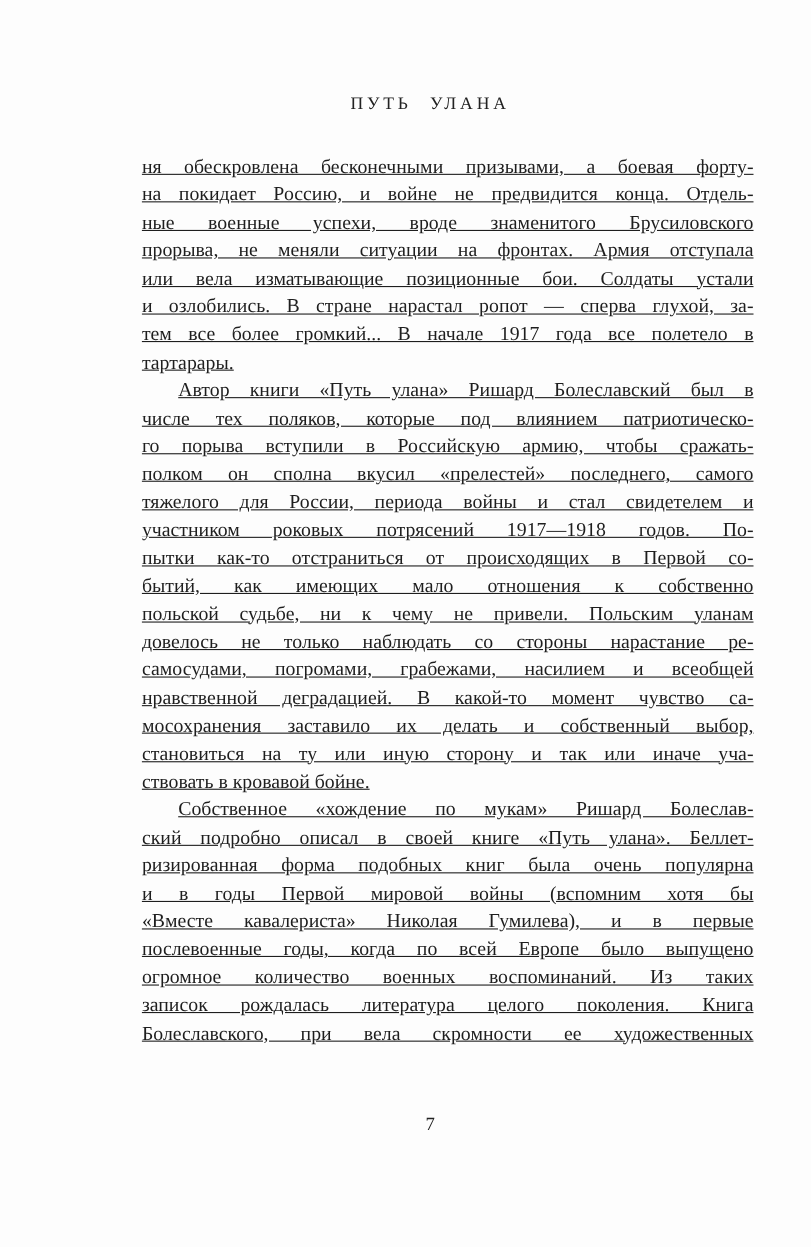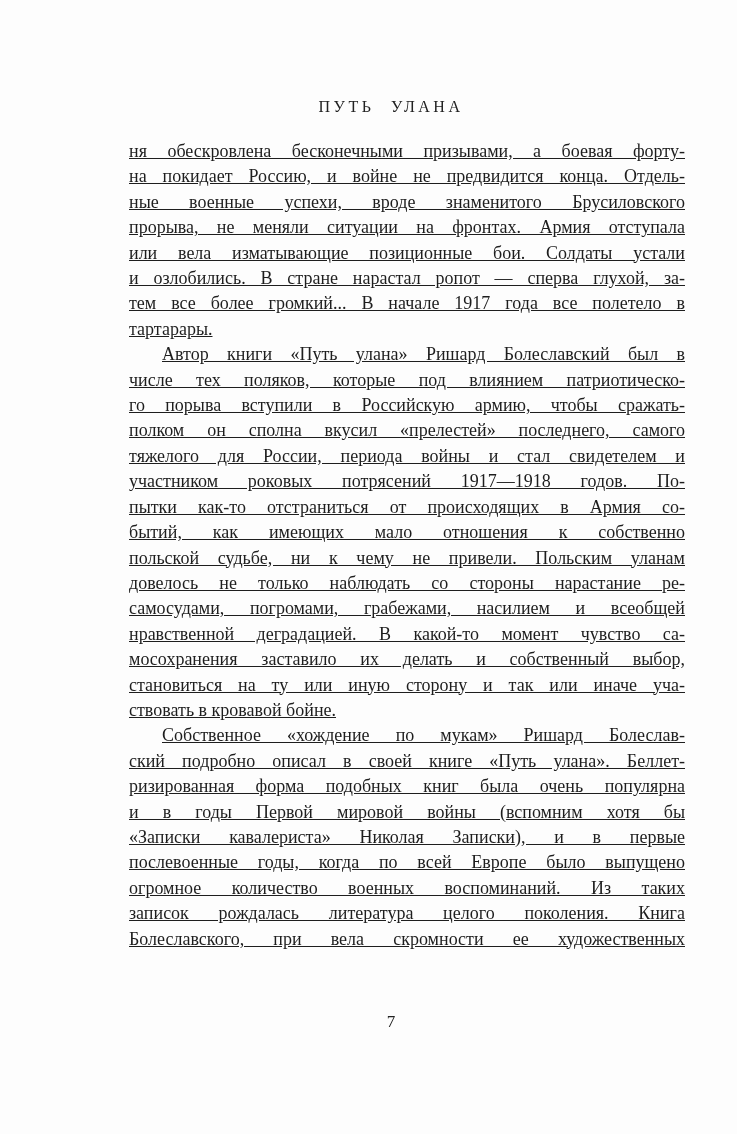--- a/index.html
+++ b/index.html
@@ -25,21 +25,20 @@
   .running-head {
     position: absolute;
     top: 86px;
     left: 0;
     width: 100%;
     text-align: center;
     font-size: 16px;
     letter-spacing: 3.5px;
     word-spacing: 9px;
     color: #222;
-    margin-top: 12px;
   }
   .body-text {
     position: absolute;
     top: 139px;
     left: 16px;
     width: 100%;
     font-size: 18px;
     line-height: 25.4px;
     text-decoration: underline;
   }
@@ -85,36 +84,36 @@
         <div class="line">тем все более громкий... В начале 1917 года все полетело в</div>
         <div class="line para-end">тартарары.</div>
       </div>
       <div class="paragraph">
         <div class="line indent">Автор книги «Путь улана» Ришард Болеславский был в</div>
         <div class="line">числе тех поляков, которые под влиянием патриотическо-</div>
         <div class="line">го порыва вступили в Российскую армию, чтобы сражать-</div>
         <div class="line">полком он сполна вкусил «прелестей» последнего, самого</div>
         <div class="line">тяжелого для России, периода войны и стал свидетелем и</div>
         <div class="line">участником роковых потрясений 1917—1918 годов. По-</div>
-        <div class="line">пытки как-то отстраниться от происходящих в Армия со-</div>
+        <div class="line">пытки как-то отстраниться от происходящих в Первой со-</div>
         <div class="line">бытий, как имеющих мало отношения к собственно</div>
         <div class="line">польской судьбе, ни к чему не привели. Польским уланам</div>
         <div class="line">довелось не только наблюдать со стороны нарастание ре-</div>
         <div class="line">самосудами, погромами, грабежами, насилием и всеобщей</div>
         <div class="line">нравственной деградацией. В какой-то момент чувство са-</div>
         <div class="line">мосохранения заставило их делать и собственный выбор,</div>
         <div class="line">становиться на ту или иную сторону и так или иначе уча-</div>
         <div class="line para-end">ствовать в кровавой бойне.</div>
       </div>
       <div class="paragraph">
         <div class="line indent">Собственное «хождение по мукам» Ришард Болеслав-</div>
         <div class="line">ский подробно описал в своей книге «Путь улана». Беллет-</div>
         <div class="line">ризированная форма подобных книг была очень популярна</div>
         <div class="line">и в годы Первой мировой войны (вспомним хотя бы</div>
-        <div class="line">«Записки кавалериста» Николая Записки), и в первые</div>
+        <div class="line">«Вместе кавалериста» Николая Гумилева), и в первые</div>
         <div class="line">послевоенные годы, когда по всей Европе было выпущено</div>
         <div class="line">огромное количество военных воспоминаний. Из таких</div>
         <div class="line">записок рождалась литература целого поколения. Книга</div>
         <div class="line">Болеславского, при вела скромности ее художественных</div>
       </div>
     </div>
 
   <div class="page-number">7</div>
 </div>
 

